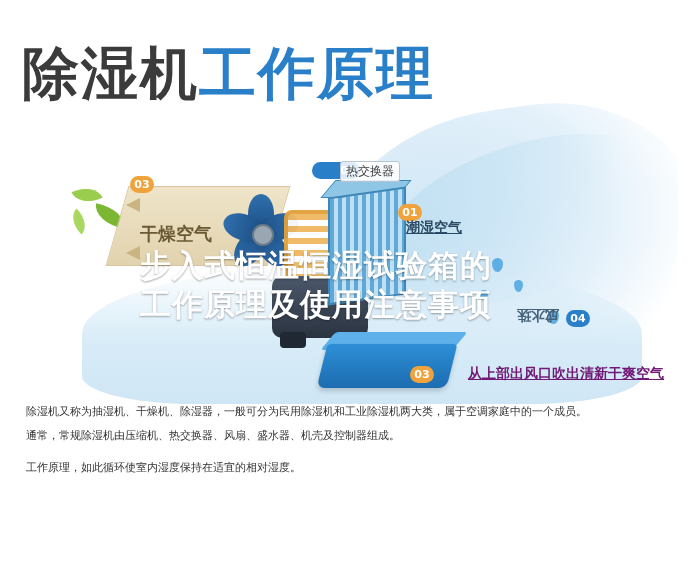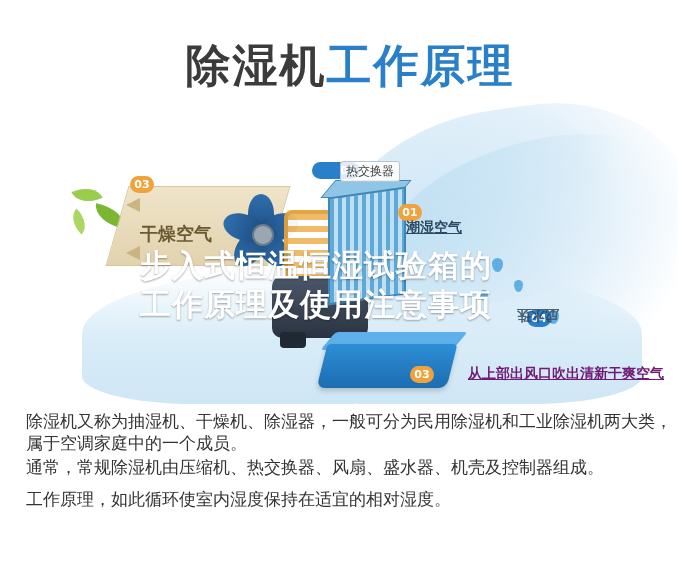--- a/index.html
+++ b/index.html
@@ -59,23 +59,22 @@
     border-radius: 50%;
     background: linear-gradient(130deg, #bfe0f2 0%, rgba(191,224,242,0) 70%);
     transform: rotate(-18deg);
   }
 
   .title-zh {
     position: absolute;
     left: 0;
     top: 22px;
     width: 656px;
-    text-align: center;
-    font-family: "DejaVu Sans", sans-serif;
-    font-size: 45px;
+    font-family: "DejaVu Sans", sans-serif;
+    font-size: 57px;
     font-weight: bold;
     letter-spacing: 2px;
     white-space: nowrap;
   }
   .title-zh .t1 { color: #3b3b3b; }
   .title-zh .t2 { color: #2a7fc9; }
 
   
   .leaf {
     position: absolute;
@@ -245,21 +244,21 @@
     font-weight: bold;
     line-height: 17px;
     text-align: center;
     font-family: "DejaVu Sans", sans-serif;
   }
   .badge.blue { background: #2a7fc9; }
   .badge.b01 { left: 376px; top: 190px; background:#f0a33c; }
   .badge.b02 { left: 290px; top: 148px; padding-left: 24px; }
   .badge.b03a { left: 108px; top: 162px; }
   .badge.b03b { left: 388px; top: 352px; }
-  .badge.b04 { left: 505px; top: 296px; }
+  .badge.b04 { left: 544px; top: 296px; }
 
   .chip {
     position: absolute;
     font-family: "DejaVu Sans", sans-serif;
     font-size: 12px;
     color: #3b3b3b;
     background: rgba(255,255,255,.85);
     border: 1px solid #b9c6d0;
     border-radius: 3px;
     padding: 1px 5px;
@@ -306,24 +305,24 @@
     line-height: 39px;
     letter-spacing: 1px;
     text-shadow: 0 1px 2px rgba(0,0,0,.35);
     pointer-events: none;
   }
 
   
   .body-text {
     position: absolute;
     left: 26px;
-    top: 412px;
+    top: 400px;
     width: 650px;
-    font-family: Liberation Mono, monospace;
-    font-size: 17px;
+    font-family: Liberation Sans, sans-serif;
+    font-size: 11px;
     line-height: 22px;
     color: #333333;
   }
   .body-text p { margin: 0 0 2px 0; }
   .body-text .lead {
     color: #2a6fb5;
     font-weight: bold;
   }
   .para-gap { height: 8px; }
 </style>

